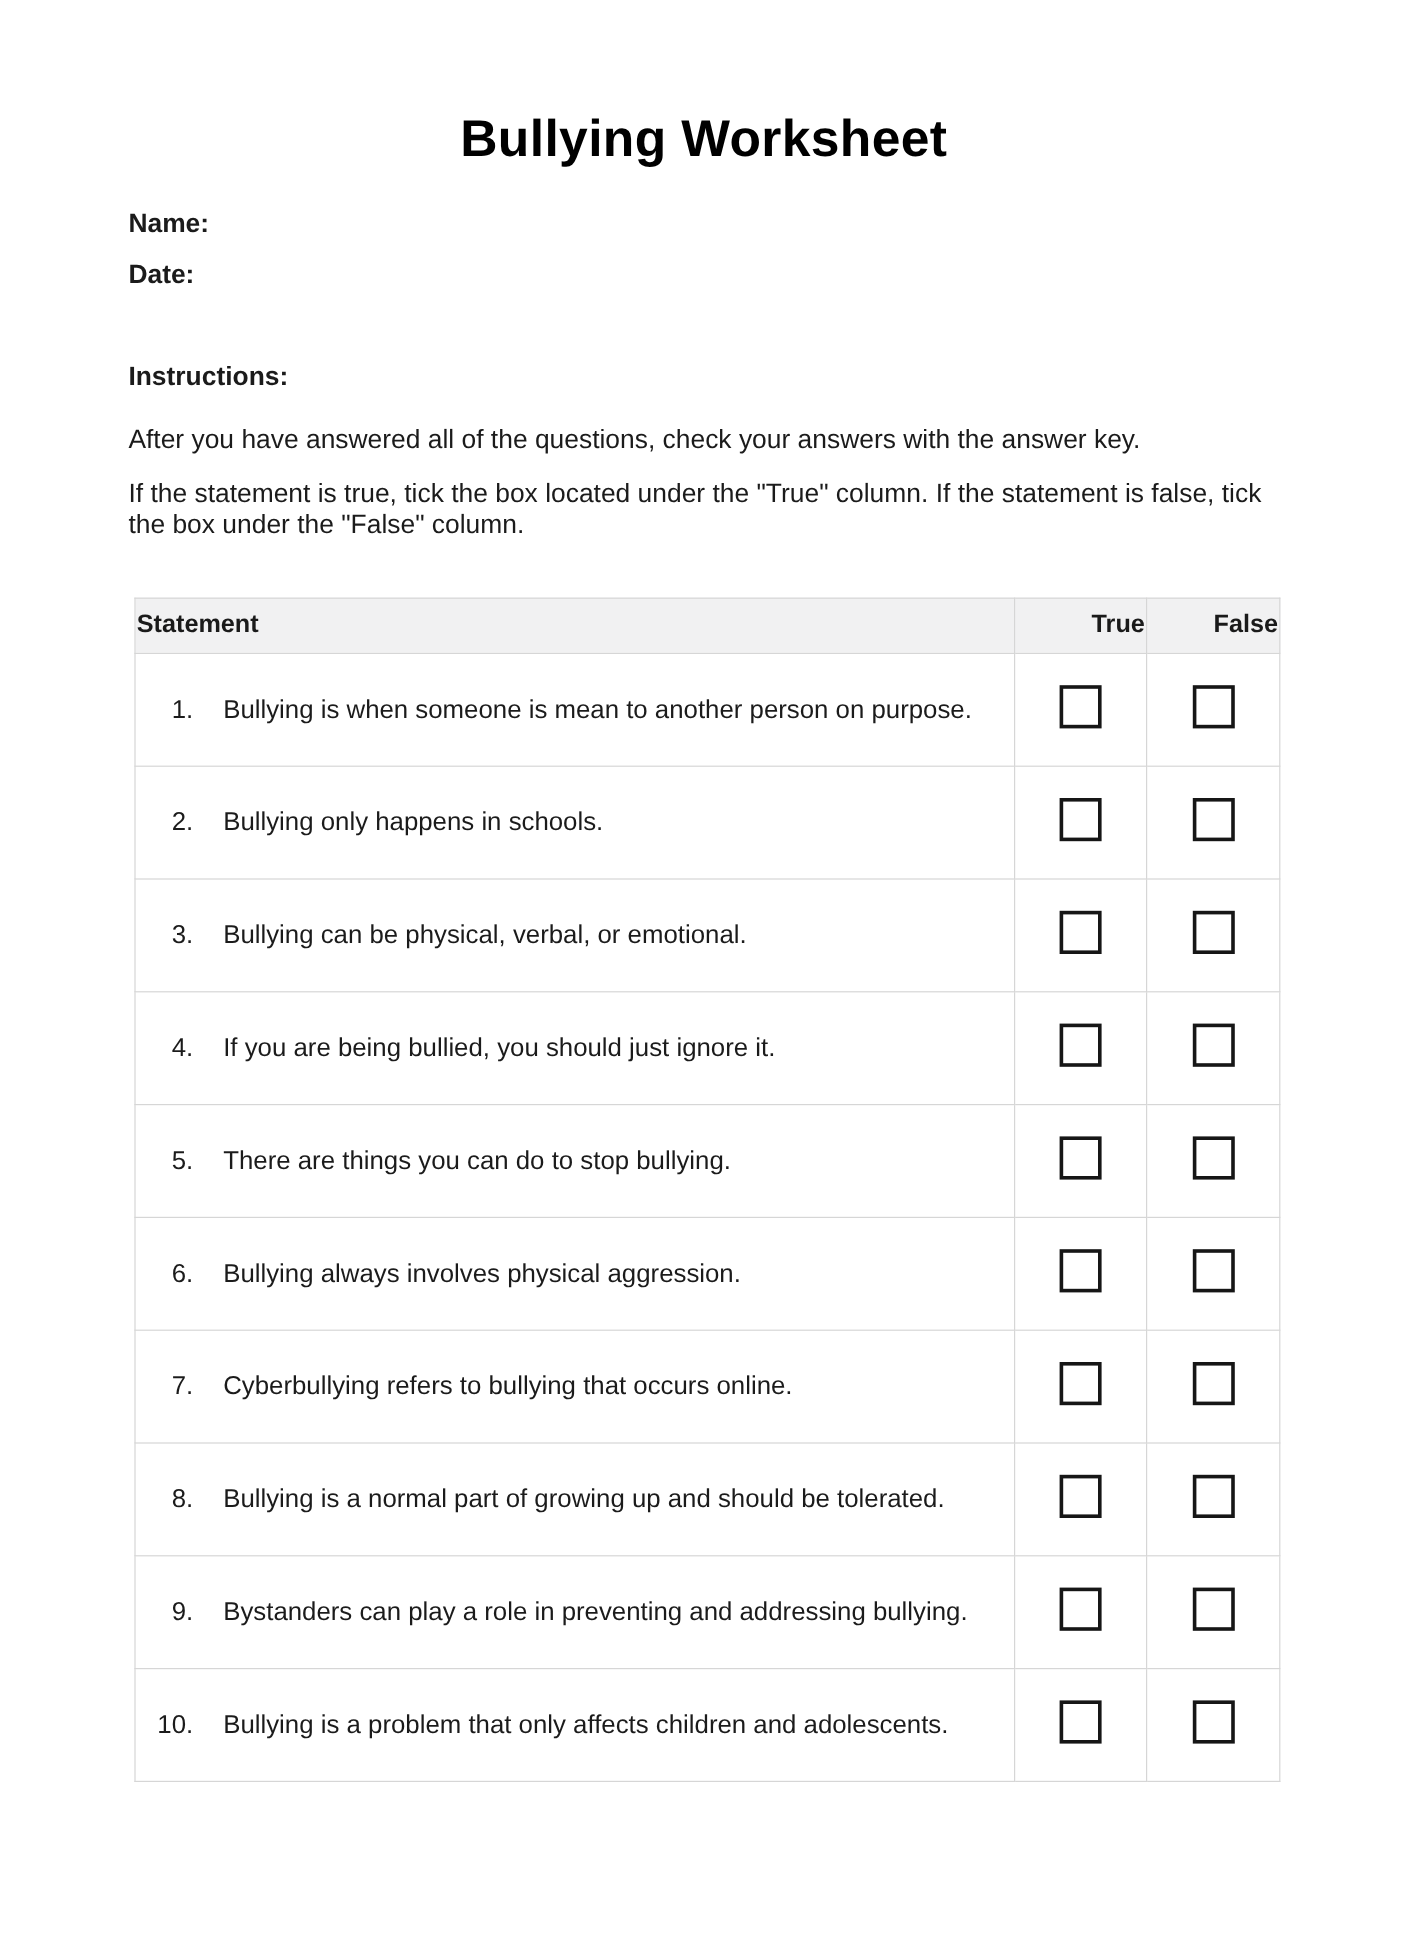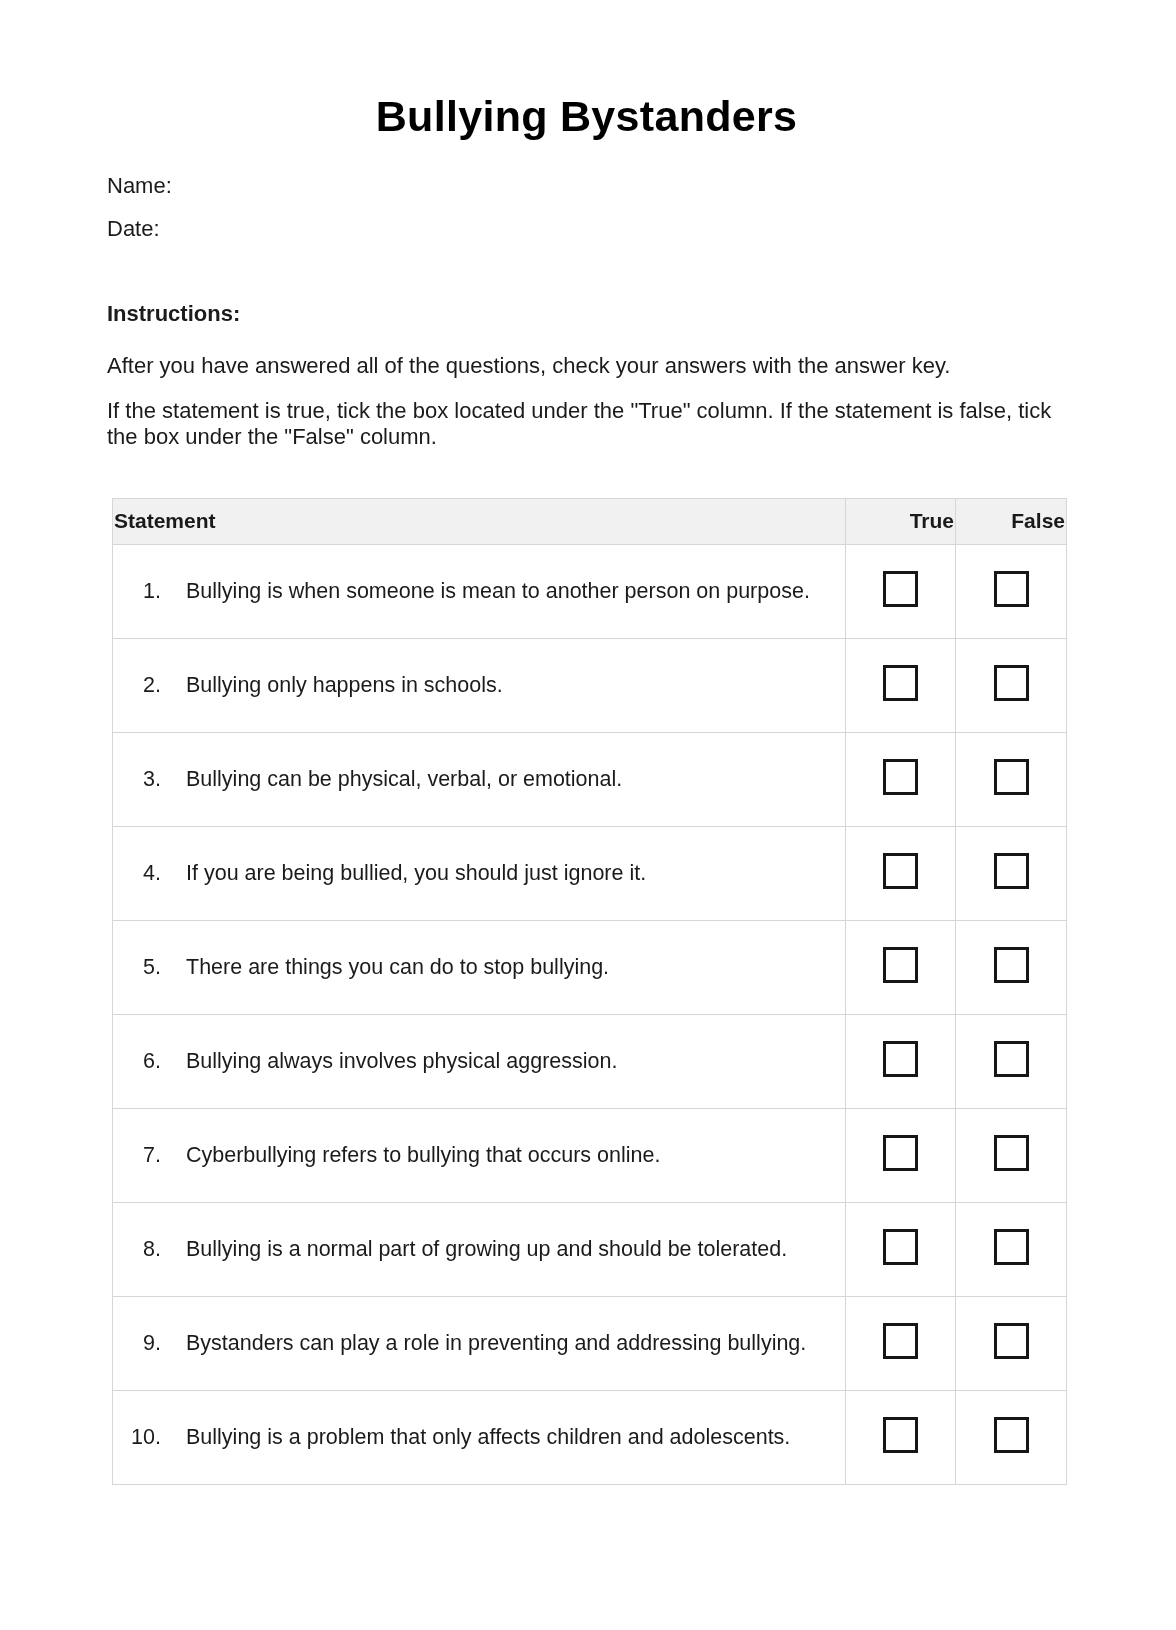--- a/index.html
+++ b/index.html
@@ -26,20 +26,21 @@
     font-size: 43px;
     font-weight: bold;
     text-align: center;
     color: #000000;
     letter-spacing: 0.3px;
   }
   .meta-line {
     font-size: 22px;
     line-height: 1.0;
     margin: 0 0 21px 0;
+    font-weight: bold;
   }
   .instructions-heading {
     font-size: 22px;
     font-weight: bold;
     margin: 61px 0 26px 0;
   }
   .instructions-para {
     font-size: 22px;
     line-height: 1.18;
     margin: 0 0 19px 0;
@@ -109,21 +110,21 @@
     background: #ffffff;
     box-sizing: border-box;
     cursor: pointer;
   }
 </style>
 </head>
 <body>
 
 <div class="page">
 
-  <h1 class="doc-title">Bullying Bystanders</h1>
+  <h1 class="doc-title">Bullying Worksheet</h1>
 
   <div class="meta-line">Name:</div>
 
   <div class="meta-line">Date:</div>
 
   <div class="instructions-heading">Instructions:</div>
 
   <p class="instructions-para">After you have answered all of the questions, check your answers with the answer key.</p>
 
   <p class="instructions-para">If the statement is true, tick the box located under the "True" column. If the statement is false, tick the box under the "False" column.</p>

